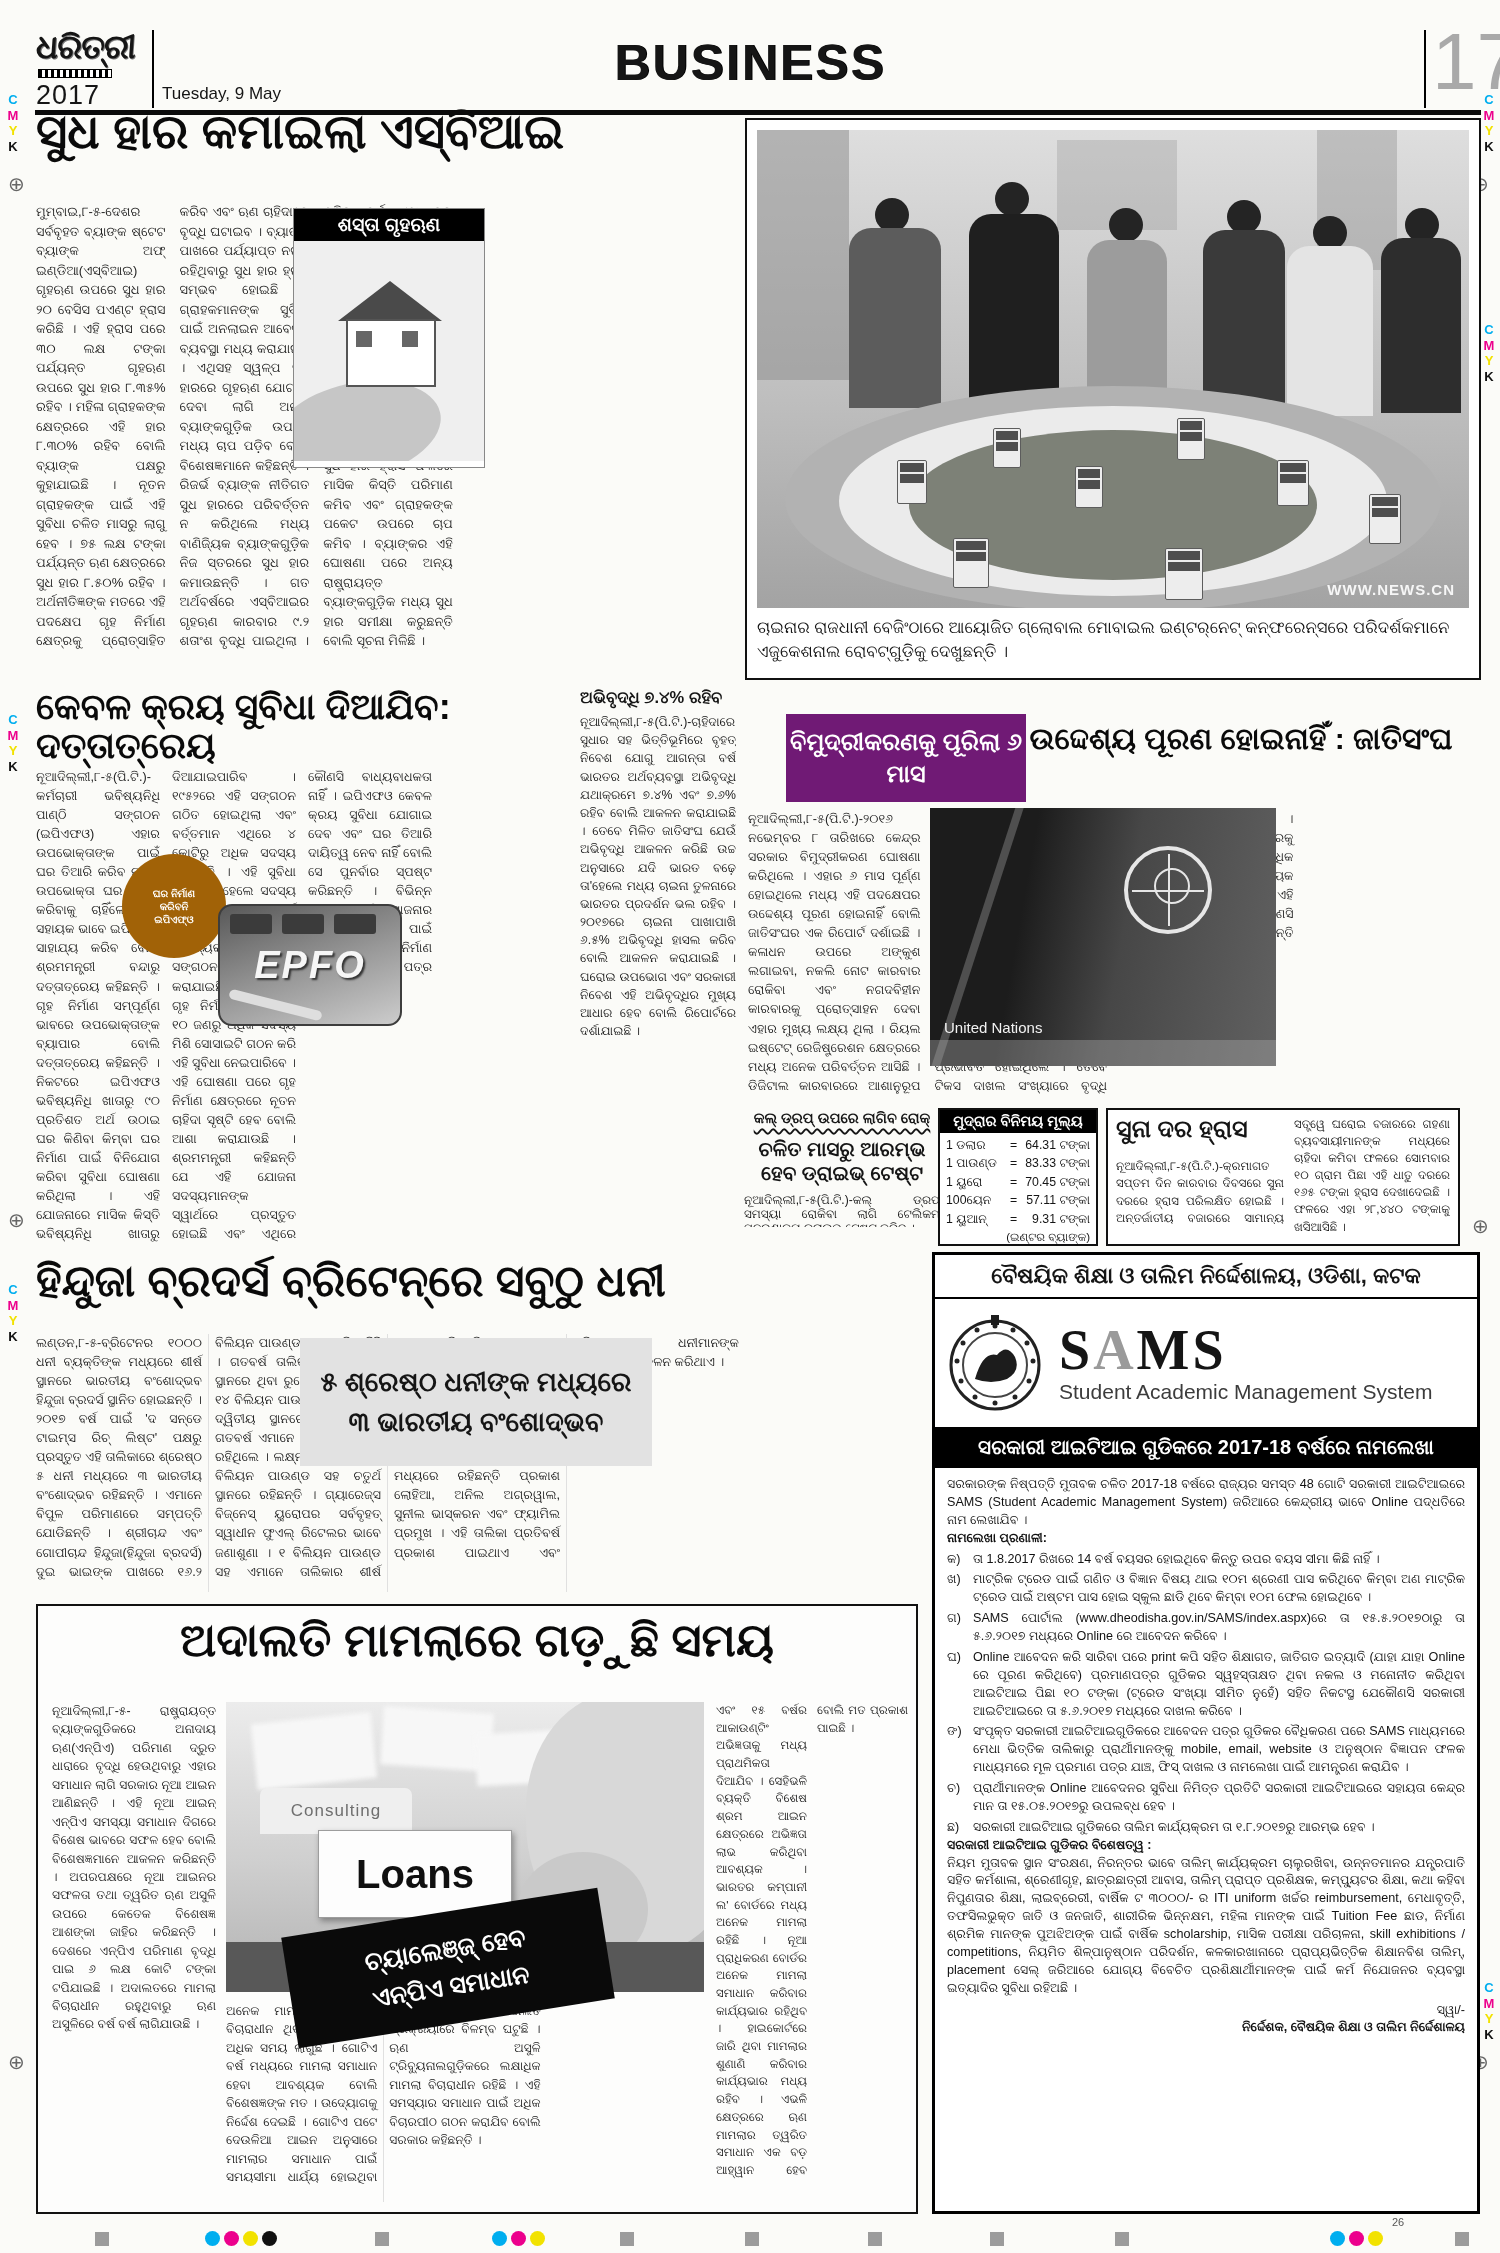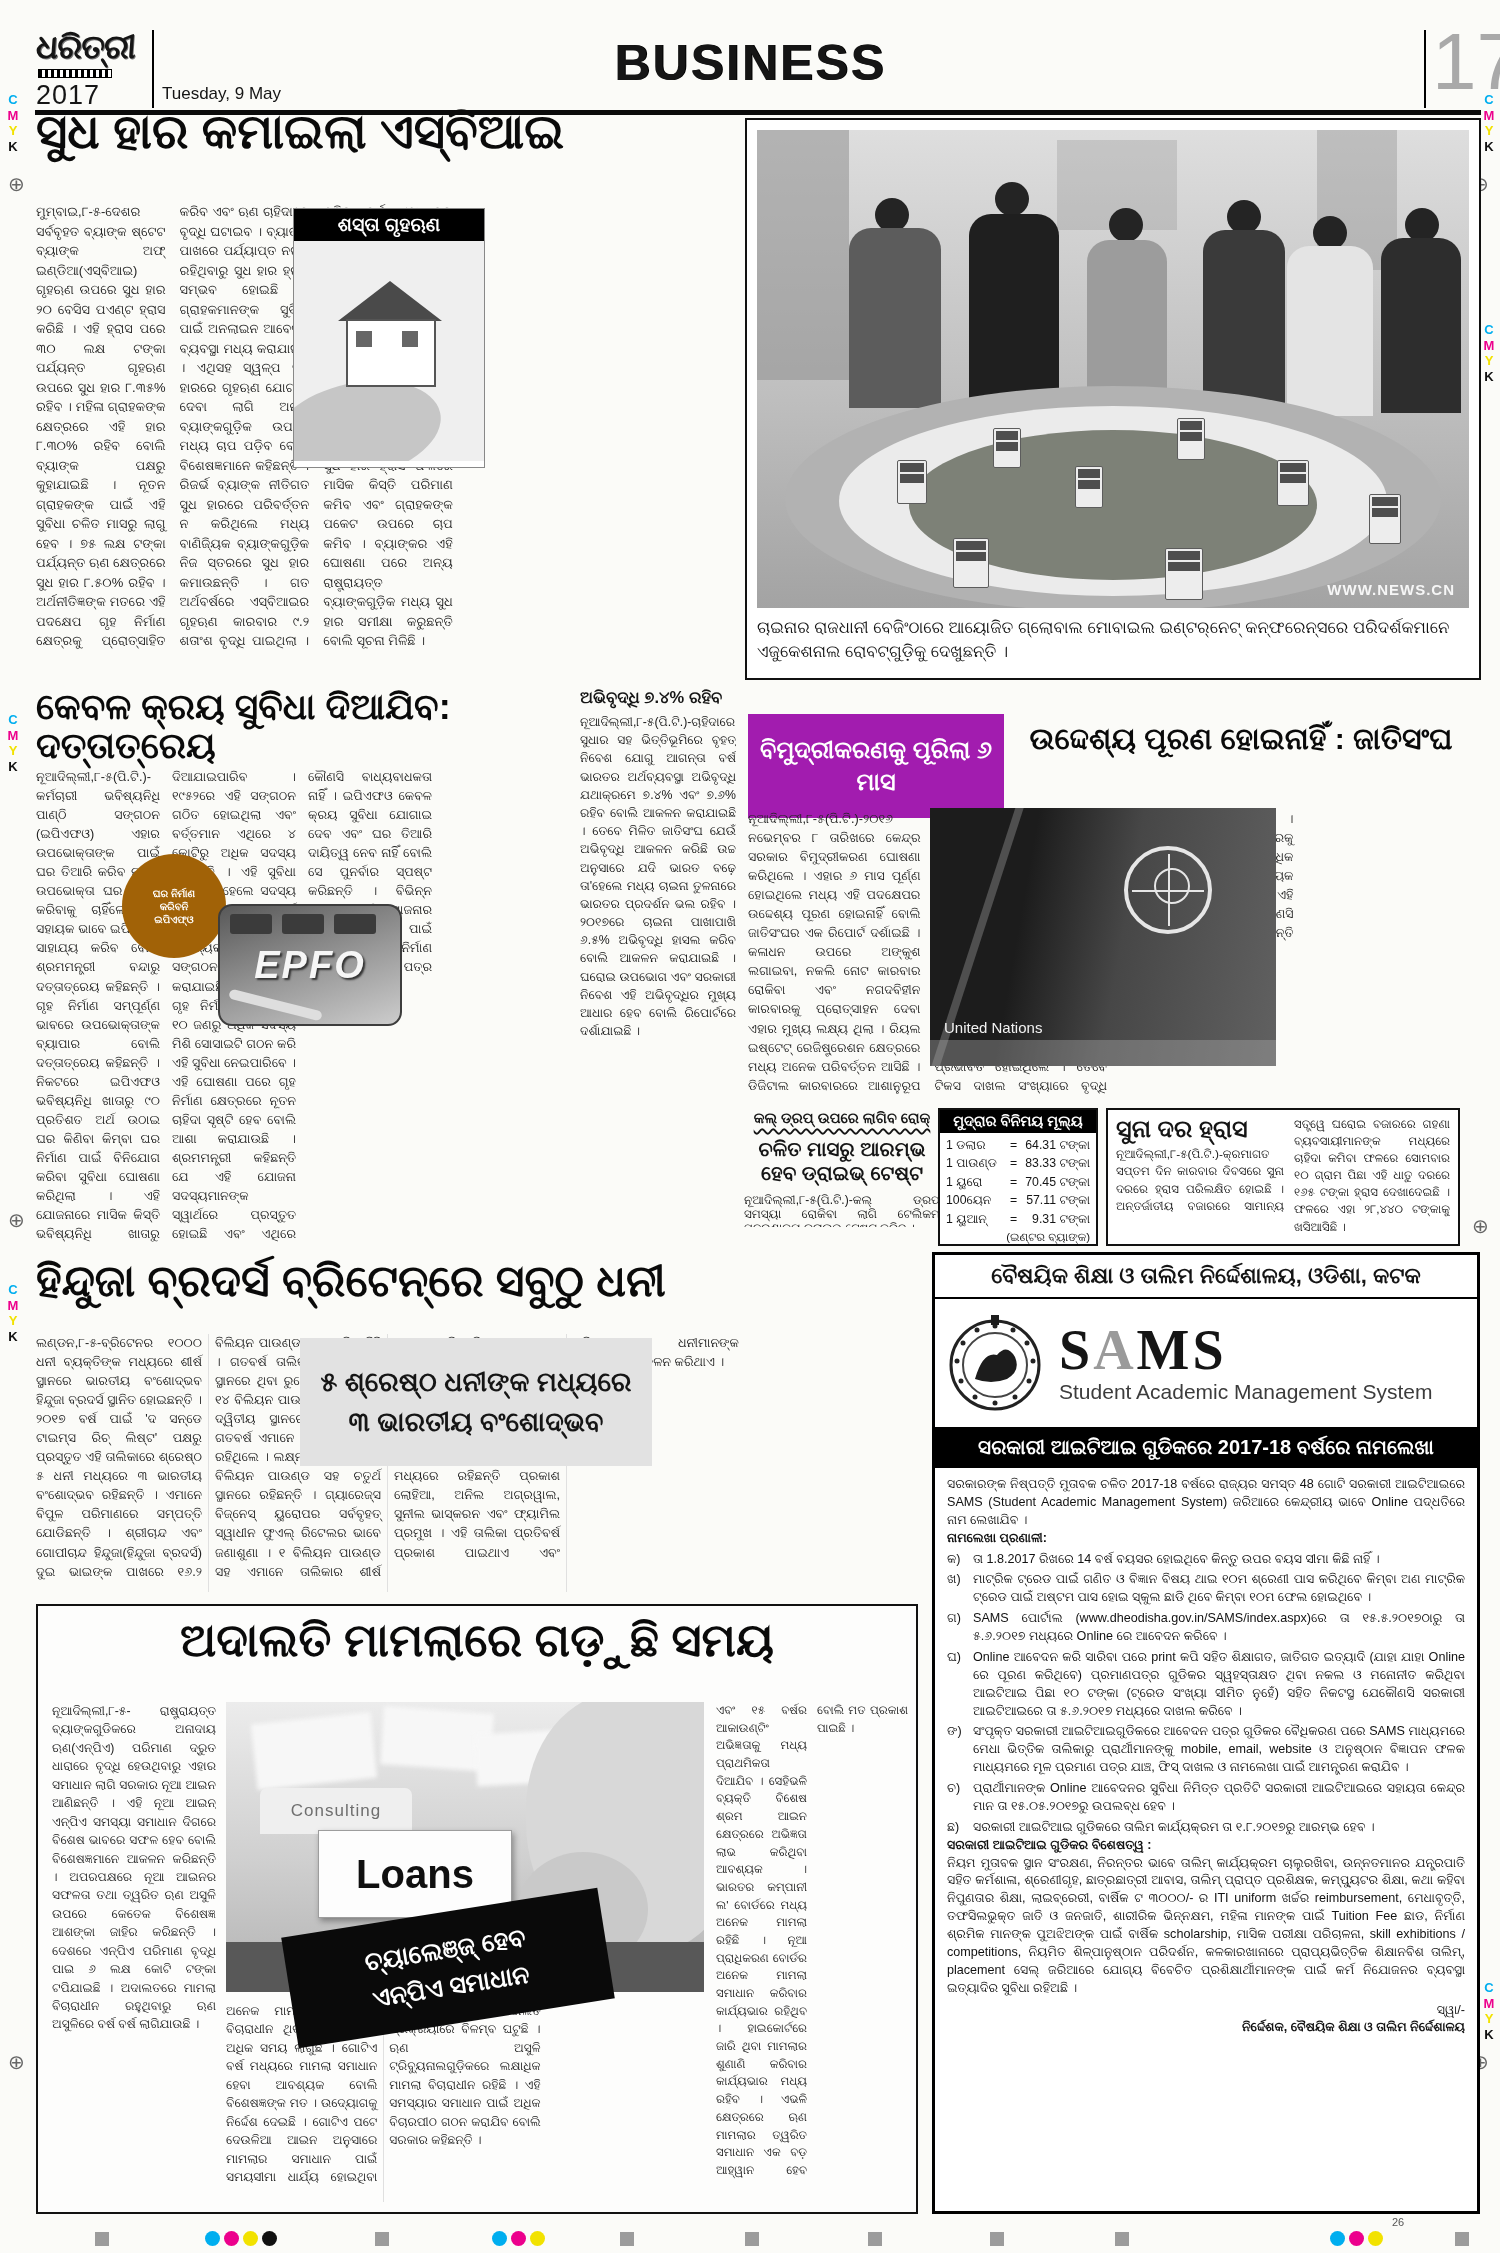--- a/index.html
+++ b/index.html
@@ -63,43 +63,43 @@
   
   #growth-col{top:688px;left:580px;width:156px;height:560px}
   #growth-hl{font-size:16.5px;font-weight:800;white-space:nowrap;margin-bottom:6px}
   #growth-body{font-size:12.3px;line-height:1.48;text-align:justify;height:505px;overflow:hidden}
   
   #calldrop{top:1110px;left:744px;width:196px;height:136px;text-align:center}
   #calldrop .sub{font-size:14.5px;font-weight:700;text-decoration:underline wavy 1.5px;text-underline-offset:5px}
   #calldrop .h2{font-size:20px;font-weight:800;line-height:1.2;margin-top:10px}
   #calldrop .dl{font-size:12px;text-align:justify;margin-top:8px;overflow:hidden;height:34px}
   
-  #un-kicker{top:714px;left:748px;width:236px;height:84px;background:#a21caf;color:#fff;font-size:24px;font-weight:700;
-     text-align:center;display:flex;align-items:center;justify-content:center;line-height:1.35;padding:10px}
+  #un-kicker{top:714px;left:786px;width:236px;height:84px;background:#701a75;color:#fff;font-size:24px;font-weight:700;
+     text-align:center;display:flex;align-items:center;justify-content:center;line-height:1.35;padding:2px}
   #un-hl{top:722px;left:1002px;width:478px;height:76px;font-size:30px;text-align:center;line-height:1.15}
   #un-body{top:810px;left:748px;width:732px;height:294px;column-count:4;column-gap:14px;font-size:12.7px}
   #un-photo{top:808px;left:930px;width:346px;height:258px;z-index:3;overflow:hidden;
      background:linear-gradient(100deg,#1c1c1c 0 28%,#474747 55%,#616161)}
   #un-photo .streak{position:absolute;left:40px;top:-20px;width:8px;height:320px;background:rgba(230,230,230,.25);transform:rotate(18deg)}
   .un-emblem{position:absolute;right:64px;top:38px;width:80px;height:80px;border:4px solid #e6e6e6;border-radius:50%}
   .un-emblem:before{content:"";position:absolute;left:50%;top:4px;bottom:4px;width:2px;background:#e6e6e6}
   .un-emblem:after{content:"";position:absolute;top:50%;left:4px;right:4px;height:2px;background:#e6e6e6}
   .un-inner{position:absolute;right:86px;top:60px;width:32px;height:32px;border:2px solid #e6e6e6;border-radius:50%}
   #un-label{position:absolute;left:14px;bottom:30px;color:#f2f2f2;font-size:15px}
   #un-photo .desk{position:absolute;left:0;right:0;bottom:0;height:26px;background:rgba(170,170,170,.4)}
   
   #forex-box{top:1108px;left:938px;width:160px;height:138px;border:2px solid #111;background:#fff;box-sizing:border-box}
   #forex-box .ttl{background:#000;color:#fff;font-size:14.5px;font-weight:700;text-align:center;padding:3px 0}
   #forex-box .rows{padding:3px 6px}
   .fx-row{display:flex;font-size:12.3px;line-height:1.5}
   .fx-row .lb{width:64px}.fx-row .eq{width:12px}.fx-row .vl{flex:1;text-align:right}
   #forex-box .fn{font-size:11.5px;text-align:right;padding:0 6px}
   #gold-box{top:1108px;left:1106px;width:354px;height:138px;border:2px solid #111;background:#fff;box-sizing:border-box;padding:6px 8px;display:flex;gap:10px}
   #gold-box .lcol{width:168px}
-  #gold-hl{font-size:24px;font-weight:800;line-height:1.1;margin-bottom:4px}
+  #gold-hl{font-size:24px;font-weight:800;line-height:1.1;margin-bottom:16px}
   .gold-txt{font-size:11.8px;line-height:1.45;text-align:justify;overflow:hidden}
   #gold-box .lcol .gold-txt{height:66px}
   #gold-box .rcol{flex:1}
   #gold-box .rcol .gold-txt{height:122px}
   
   #hind-hl{top:1257px;left:36px;width:880px;height:64px;font-size:44px}
   #hind-body{top:1334px;left:36px;width:882px;height:258px;column-count:5;column-gap:13px;font-size:12.7px;column-rule:1px solid #e0e0e0}
   #hind-box{top:1338px;left:300px;width:352px;height:128px;background:#e2e2e2;z-index:3;text-align:center;
      display:flex;flex-direction:column;justify-content:center;font-size:27px;font-weight:800;line-height:1.5}
   

